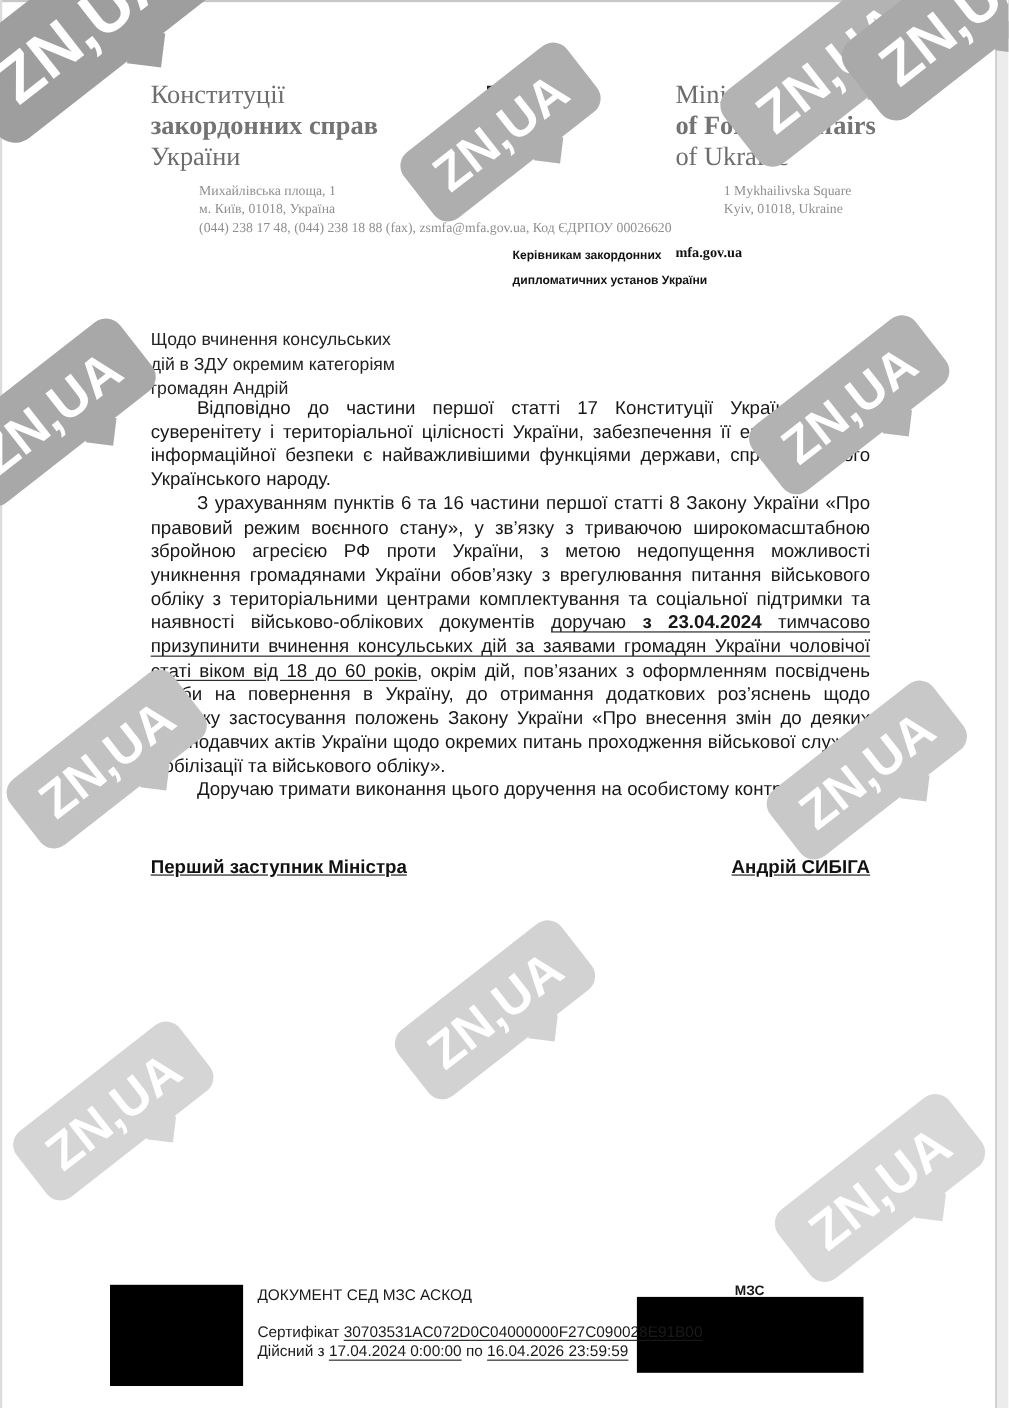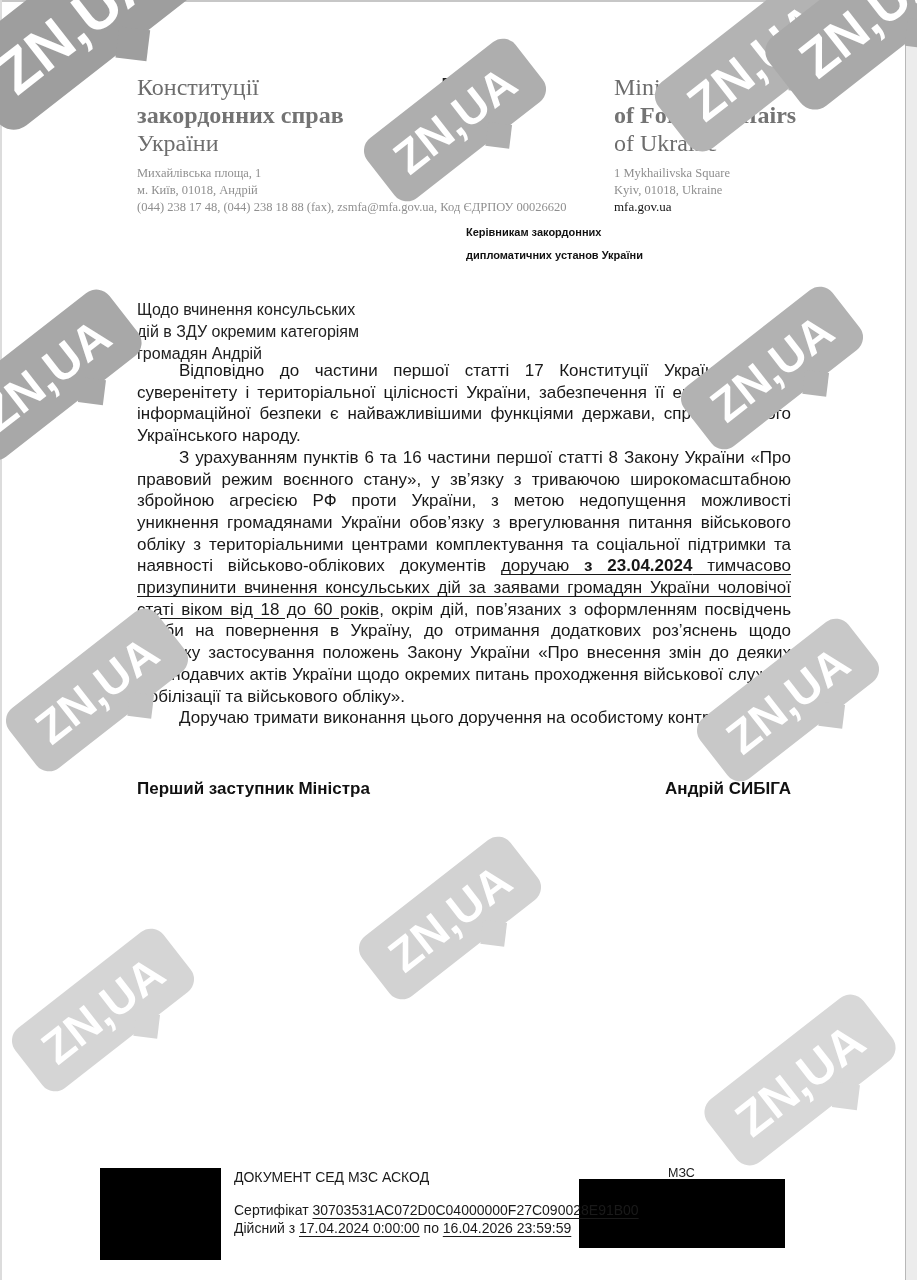--- a/index.html
+++ b/index.html
@@ -34,22 +34,22 @@
     background:inherit;
     transform:rotate(45deg);
     z-index:-1;
   }
   .wm span{position:relative;z-index:2;}
 
   
   .lh{position:absolute;font-family:"Liberation Serif",serif;}
   .lh-title{font-size:24px;line-height:28px;color:#6d6d6d;}
   .lh-title .b{font-weight:bold;color:#737373;}
-  .lh-addr{font-size:12.5px;line-height:17px;color:#8f8f8f;margin-top:8px;}
-  .lh-site{font-size:13px;color:#111;font-weight:normal;margin-top:0;font-family:"Liberation Serif",serif;}
+  .lh-addr{font-size:12.5px;line-height:17px;color:#8f8f8f;margin-top:8px;margin-left:44px;}
+  .lh-site{font-size:13px;color:#111;font-weight:bold;margin-top:23px;font-family:"Liberation Serif",serif;}
   .emblem{position:absolute;left:440px;top:76px;width:58px;height:80px;}
 
   .addressee{
     position:absolute;left:466px;top:221px;
     font-size:11px;line-height:23px;font-weight:bold;color:#111;
   }
   .subject{
     position:absolute;left:137px;top:299px;
     font-size:16px;line-height:22px;color:#222;
   }
@@ -58,32 +58,32 @@
     font-size:17px;line-height:21.7px;color:#181818;
     text-align:justify;
   }
   .body-text p{margin:0;text-indent:42px;}
   .u{text-decoration:underline;text-underline-offset:3px;}
   .b{font-weight:bold;}
 
   .sig-row{
     position:absolute;left:137px;top:779px;width:654px;
     display:flex;justify-content:space-between;
-    font-size:17px;font-weight:bold;color:#111;
+    font-size:17px;font-weight:bold;color:#111;text-decoration:underline;
   }
 
   
   .redact{position:absolute;background:#000000;z-index:6;}
   .stamp{
     position:absolute;left:234px;top:1168px;width:340px;
     font-size:14px;line-height:18.5px;color:#1a1a1a;z-index:6;
   }
   .stamp .sys{margin-bottom:14px;}
   .stamp .row{white-space:nowrap;}
-  .org{position:absolute;left:668px;top:1166px;font-size:12.5px;color:#1a1a1a;z-index:5;}
+  .org{position:absolute;left:668px;top:1166px;font-size:12.5px;color:#1a1a1a;z-index:5;font-weight:bold;}
 </style>
 </head>
 <body>
 
 <div class="page">
 
   <div class="edge-top"></div>
   <div class="edge-left"></div>
   <div class="edge-right"></div>
 
@@ -122,21 +122,21 @@
     </div>
 
   <div class="lh" style="left:137px;top:73px;">
     <div class="lh-title">
       <div>Конституції</div>
       <div class="b">закордонних справ</div>
       <div>України</div>
     </div>
     <div class="lh-addr">
       <div>Михайлівська площа, 1</div>
-      <div>м. Київ, 01018, Андрій</div>
+      <div>м. Київ, 01018, Україна</div>
       <div style="white-space:nowrap;text-align:center;">(044) 238 17 48, (044) 238 18 88 (fax), zsmfa@mfa.gov.ua, Код ЄДРПОУ 00026620</div>
     </div>
   </div>
 
   <svg class="emblem" viewBox="0 0 64 88">
     <path d="M4 3 H60 V56 C60 69 48 75 32 85 C16 75 4 69 4 56 Z" fill="none" stroke="#222" stroke-width="2"></path>
     <path d="M16 10 v29 c0 12 6 17 12 19" fill="none" stroke="#222" stroke-width="5"></path>
     <path d="M48 10 v29 c0 12 -6 17 -12 19" fill="none" stroke="#222" stroke-width="5"></path>
     <path d="M32 7 v57" fill="none" stroke="#222" stroke-width="5"></path>
     <path d="M25 11 l7 13 l7 -13" fill="none" stroke="#222" stroke-width="3"></path>

